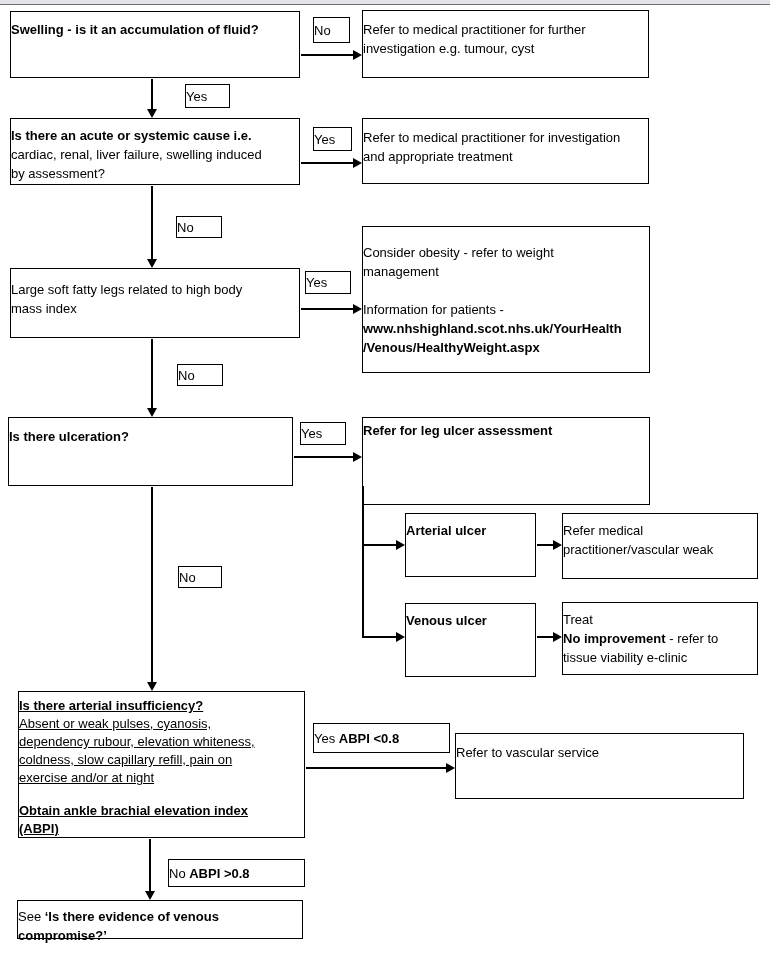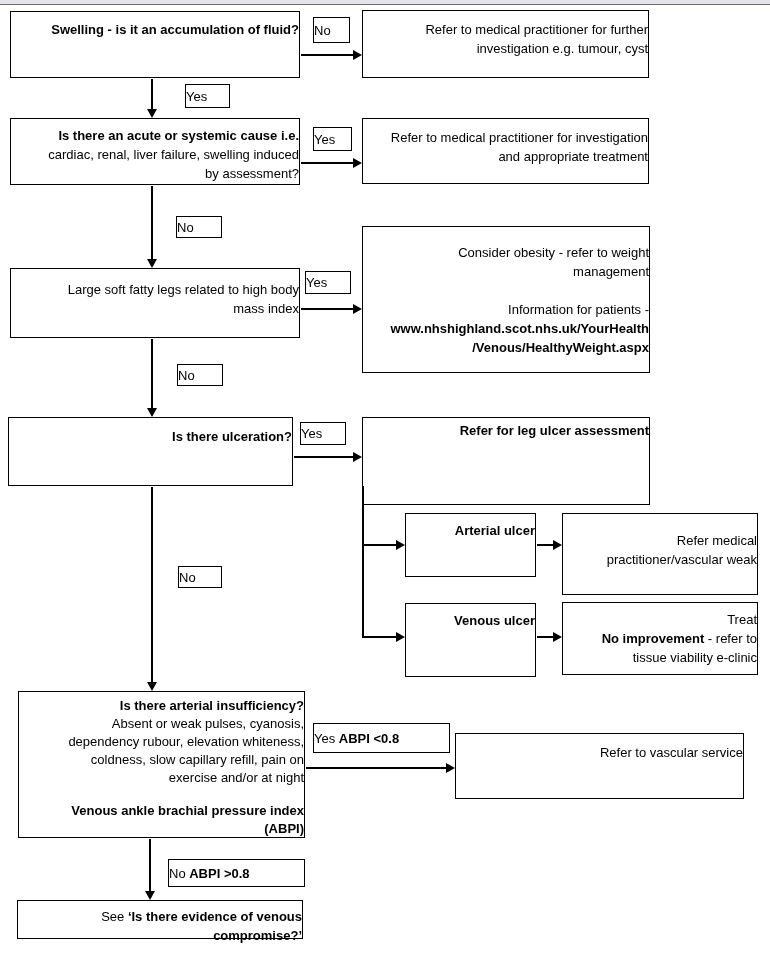--- a/index.html
+++ b/index.html
@@ -3,21 +3,21 @@
 <meta charset="utf-8">
 <style>
   html,body{margin:0;padding:0;background:#ffffff;}
   .stage{position:relative;width:770px;height:971px;background:#fff;
          font-family:"Liberation Sans","DejaVu Sans",sans-serif;
          color:#000;font-size:13px;overflow:hidden;}
   .topstrip{position:absolute;left:0;top:0;width:770px;height:5px;
             background:var(--top_strip,#e4e4ea);
             border-bottom:1px solid #6a6a72;box-sizing:border-box;}
   .box{position:absolute;border:1.5px solid var(--line,#000);background:#fff;
-       text-align:right;box-sizing:border-box;}
+       text-align:left;box-sizing:border-box;}
   .label{position:absolute;border:1.5px solid var(--line,#000);background:#fff;
          display:flex;align-items:center;justify-content:flex-start;
          box-sizing:border-box;white-space:pre;}
   .ln{line-height:19px;min-height:19px;white-space:nowrap;}
   .ln-sm{line-height:18px;min-height:18px;white-space:nowrap;}
   .b{font-weight:bold;}
   .gap{height:19px;}
   .gap-sm{height:15px;}
   .vline{position:absolute;width:2px;background:var(--line,#000);}
   .hline{position:absolute;height:2px;background:var(--line,#000);}
@@ -110,21 +110,21 @@
   <div class="arr-r" style="left:353px;top:452px;"></div>
 
   <div class="vline" style="left:362px;top:486px;height:152px;"></div>
 
   <div class="box" style="left:405px;top:513px;width:131px;height:64px;padding-top:7px;">
     <div class="ln b">Arterial ulcer</div>
   </div>
   <div class="hline" style="left:363px;top:544px;width:33px;"></div>
   <div class="arr-r" style="left:396px;top:540px;"></div>
 
-  <div class="box" style="left:562px;top:513px;width:196px;height:82px;padding-top:17px;">
+  <div class="box" style="left:562px;top:513px;width:196px;height:66px;padding-top:7px;">
     <div class="ln">Refer medical</div>
     <div class="ln">practitioner/vascular weak</div>
   </div>
   <div class="hline" style="left:537px;top:544px;width:16px;"></div>
   <div class="arr-r" style="left:553px;top:540px;"></div>
 
   <div class="box" style="left:405px;top:603px;width:131px;height:74px;padding-top:7px;">
     <div class="ln b">Venous ulcer</div>
   </div>
   <div class="hline" style="left:363px;top:636px;width:33px;"></div>
@@ -137,28 +137,28 @@
   </div>
   <div class="hline" style="left:537px;top:636px;width:16px;"></div>
   <div class="arr-r" style="left:553px;top:632px;"></div>
 
   <div class="label" style="left:178px;top:566px;width:44px;height:22px;">
     <span>No</span>
   </div>
   <div class="vline" style="left:151px;top:487px;height:196px;"></div>
   <div class="arr-d" style="left:147px;top:682px;"></div>
 
-  <div class="box" style="left:18px;top:691px;width:287px;height:147px;padding-top:5px;">
+  <div class="box" style="left:18px;top:691px;width:287px;height:147px;padding-top:5px;text-decoration:underline;">
     <div class="ln-sm b">Is there arterial insufficiency?</div>
     <div class="ln-sm">Absent or weak pulses, cyanosis,</div>
     <div class="ln-sm">dependency rubour, elevation whiteness,</div>
     <div class="ln-sm">coldness, slow capillary refill, pain on</div>
     <div class="ln-sm">exercise and/or at night</div>
     <div class="gap-sm"></div>
-    <div class="ln-sm b">Venous ankle brachial pressure index</div>
+    <div class="ln-sm b">Obtain ankle brachial elevation index</div>
     <div class="ln-sm b">(ABPI)</div>
   </div>
 
   <div class="label" style="left:313px;top:723px;width:137px;height:30px;">
     <span>Yes </span><span class="b">ABPI &lt;0.8</span>
   </div>
   <div class="hline" style="left:306px;top:767px;width:140px;"></div>
   <div class="arr-r" style="left:446px;top:763px;"></div>
 
   <div class="box" style="left:455px;top:733px;width:289px;height:66px;padding-top:9px;">

